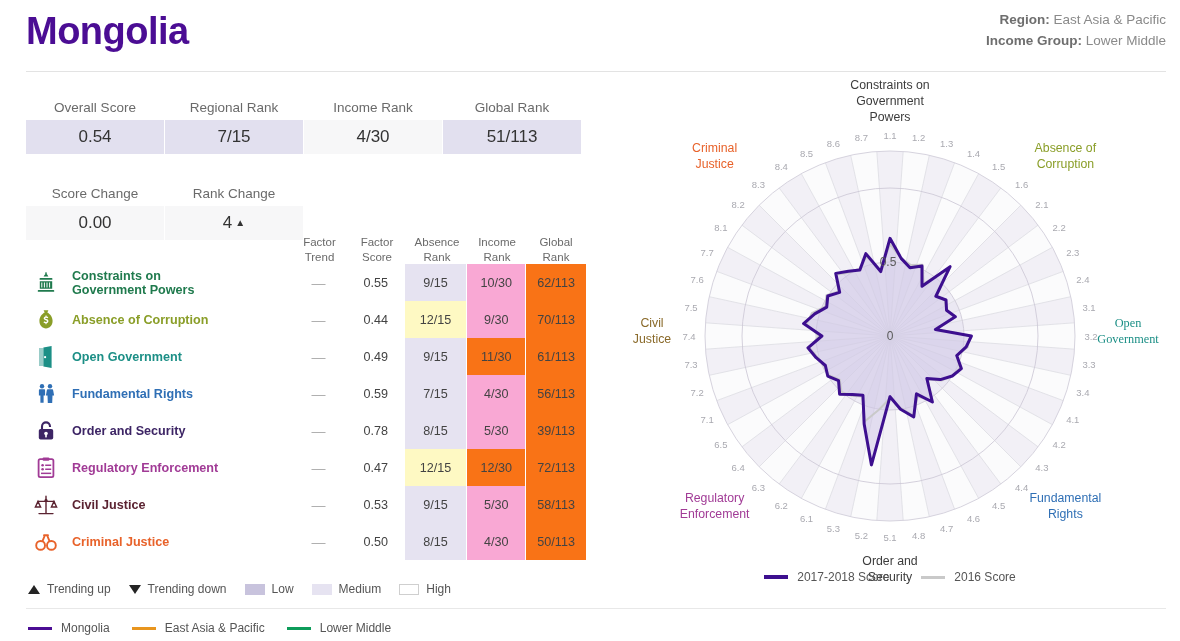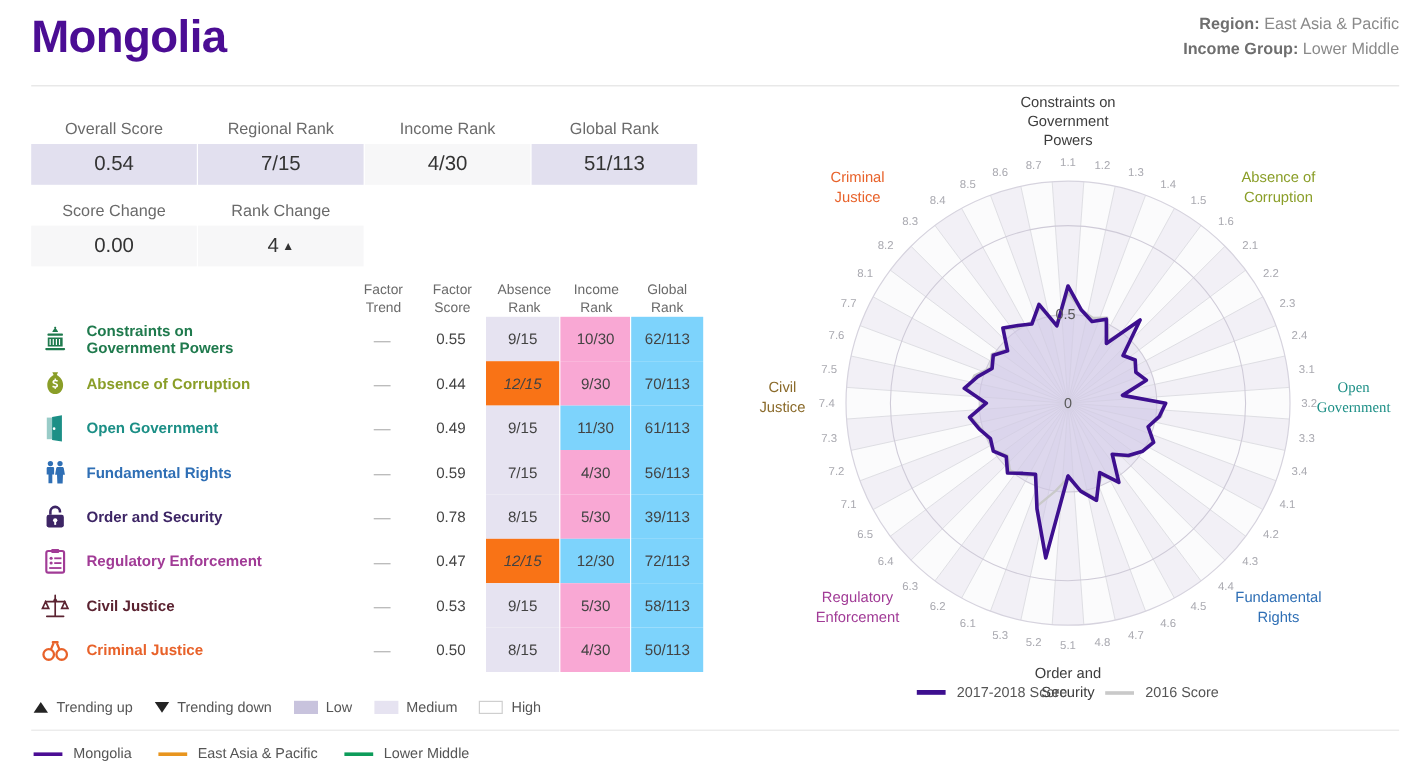--- a/index.html
+++ b/index.html
@@ -35,21 +35,21 @@
   .scorecell .lab{
     height:24px;line-height:24px;text-align:center;
     font-size:13.5px;color:#6a6a6a;
   }
   .scorecell .val{
     height:34px;line-height:34px;text-align:center;
     font-size:17px;color:#333;
   }
   .sc-low{background:#e2e0ef;}
   .sc-high{background:#f7f7f8;}
-  .scorerow2{margin-top:10px;align-items:flex-end;}
+  .scorerow2{margin-top:28px;align-items:flex-end;}
   .uptick{font-size:10px;color:#333;vertical-align:2px;margin-left:3px;}
 
   
   .ftable{position:absolute;left:26px;top:228px;width:560px;}
   .fhead{display:flex;align-items:flex-end;height:36px;}
   .fh-name{width:265px;}
   .fh{font-size:11.5px;color:#6a6a6a;text-align:center;line-height:1.25;}
   .fh-trend{width:57px;}
   .fh-score{width:58px;}
   .fh-reg{width:62px;}
@@ -64,23 +64,23 @@
   .ficon svg{display:block;}
   .fcell{
     display:flex;align-items:center;justify-content:center;
     font-size:12.6px;color:#434343;
   }
   .c-trend{width:57px;color:#b0b0b0;font-size:14px;}
   .c-score{width:58px;}
   .c-reg{width:62px;margin-right:1px;}
   .c-inc{width:58px;margin-right:1px;}
   .c-glob{width:60px;}
-  .b-low{background:#f97316;font-style:italic;}
+  .b-low{background:#fef9c3;}
   .b-med{background:#e6e3f1;}
-  .b-med2{background:#7dd3fc;}
+  .b-med2{background:#f97316;}
   .b-high{background:#f9a8d4;}
 
   
   .legend1{position:absolute;left:28px;top:582px;display:flex;align-items:center;font-size:12px;color:#555;}
   .legend1 .it{display:flex;align-items:center;margin-right:18px;}
   .tri-up{width:0;height:0;border-left:6px solid transparent;border-right:6px solid transparent;border-bottom:9px solid #242424;margin-right:7px;}
   .tri-dn{width:0;height:0;border-left:6px solid transparent;border-right:6px solid transparent;border-top:9px solid #242424;margin-right:7px;}
   .sw{width:20px;height:11px;margin-right:7px;display:inline-block;}
   .sw-low{background:#c8c3dd;}
   .sw-med{background:#e6e3f1;}

